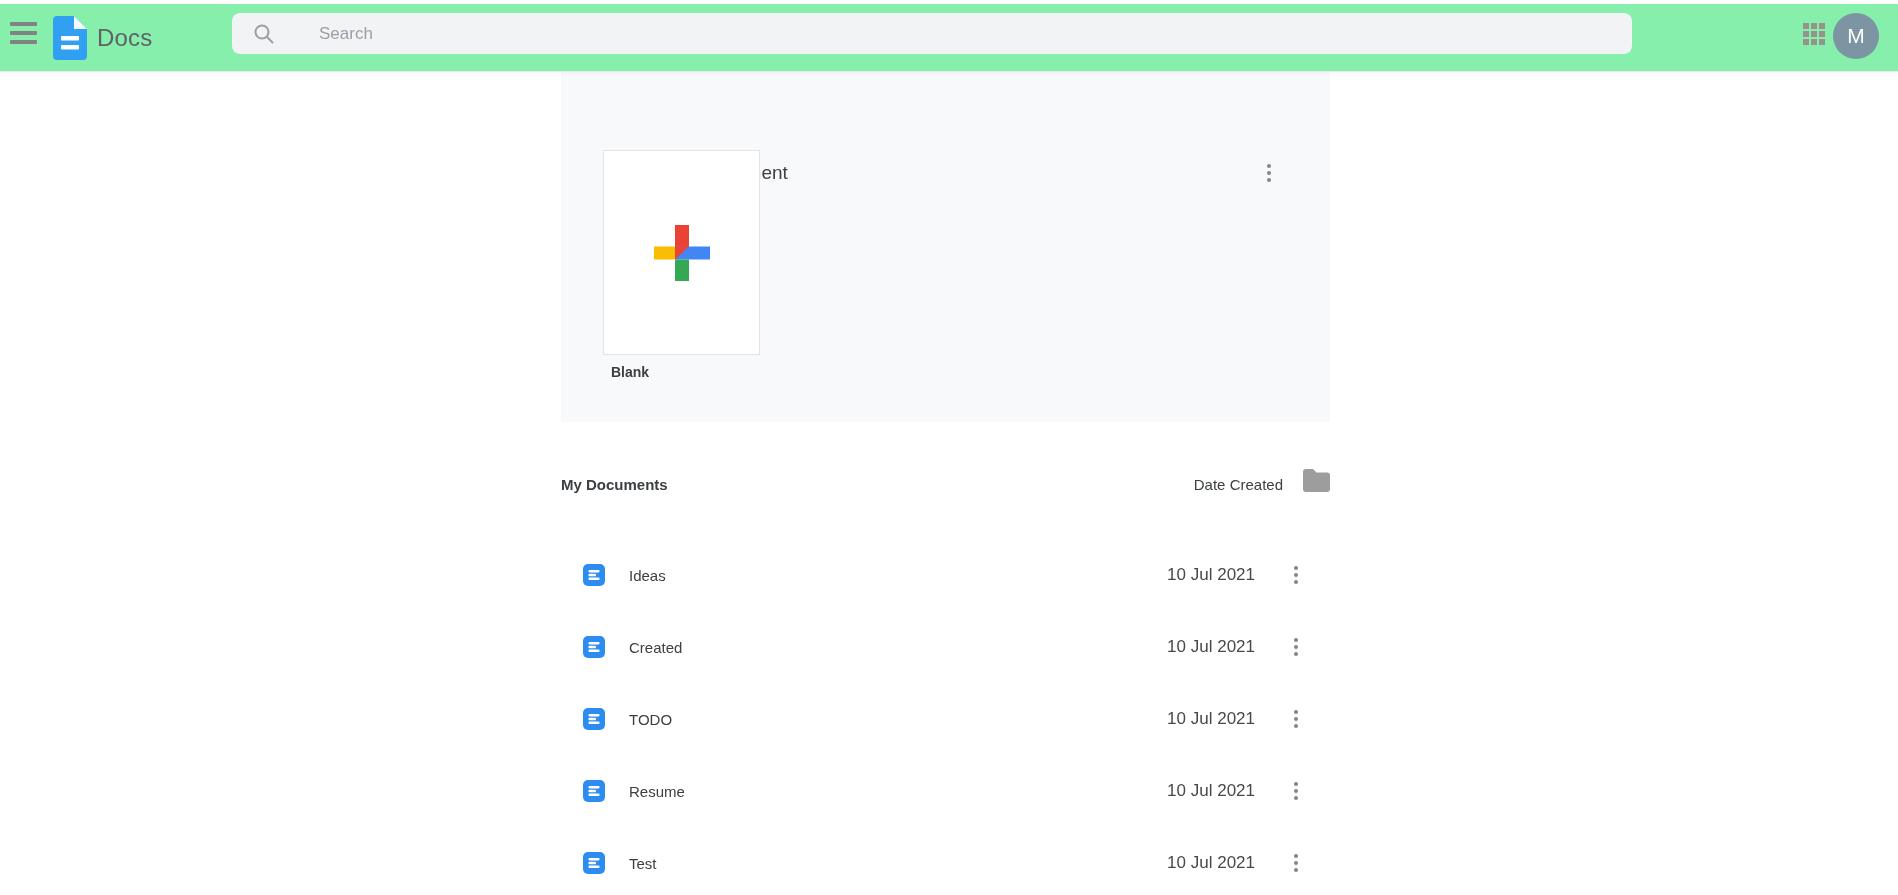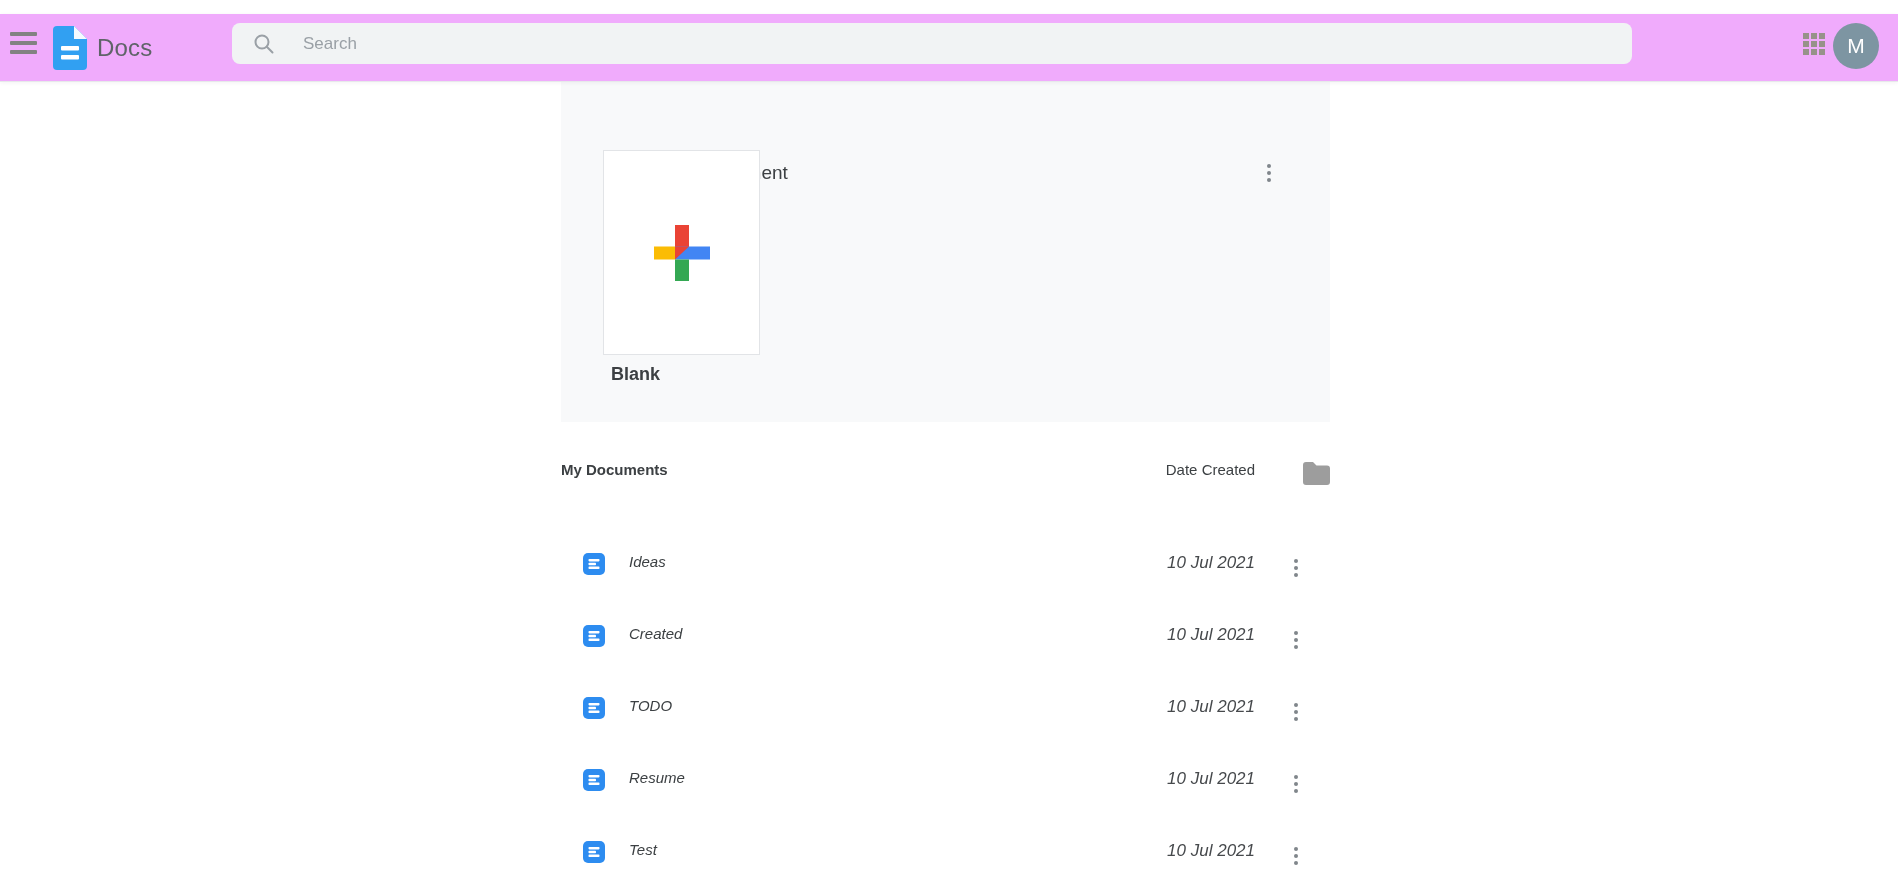--- a/index.html
+++ b/index.html
@@ -8,22 +8,22 @@
     width:1898px; height:895px;
     background:#ffffff;
     font-family:"Liberation Sans", sans-serif;
     position:relative;
     overflow:hidden;
     color:#3c4043;
   }
 
   
   .topbar {
-    position:absolute; top:14px; left:0; width:1898px; height:68px;
-    background:#f0abfc;
+    position:absolute; top:4px; left:0; width:1898px; height:68px;
+    background:#86efac;
     border-bottom:1px solid #e7e9eb;
     box-shadow:0 1px 4px rgba(0,0,0,0.05);
     z-index:5;
   }
   .hamburger {
     position:absolute; left:10px; top:18px; width:27px; height:22px;
     display:flex; flex-direction:column; justify-content:space-between;
     cursor:pointer;
   }
   .hamburger span { display:block; width:27px; height:4px; background:#828282; border-radius:1px; }
@@ -32,21 +32,21 @@
 
   .app-title {
     position:absolute; left:97px; top:0; height:68px;
     display:flex; align-items:center;
     font-size:24px; color:#5f6368; letter-spacing:0.2px;
   }
 
   .searchbar {
     position:absolute; left:232px; top:9px; width:1400px; height:41px;
     background:#f1f3f4; border-radius:8px;
-    display:flex; align-items:center;
+    display:flex; align-items:center;gap:16px;
   }
   .searchbar svg { margin-left:21px; flex:0 0 auto; }
   .searchbar input {
     flex:1; height:100%; margin-left:26px; border:none; outline:none; background:transparent;
     font-family:"Liberation Sans", sans-serif; font-size:17px; color:#3c4043;
   }
   .searchbar input::placeholder { color:#9aa0a6; }
 
   .apps-grid {
     position:absolute; left:1803px; top:19px; width:22px; height:22px;
@@ -79,39 +79,38 @@
   .panel-kebab { position:absolute; right:53px; top:89px; }
 
   .blank-card {
     position:absolute; left:42px; top:81px; width:157px; height:205px;
     background:#fff; border:1px solid #e2e4e7;
     cursor:pointer;
   }
   .blank-card svg { position:absolute; left:50%; top:50%; transform:translate(-50%,-50%); }
   .blank-label {
     position:absolute; left:50px; top:295px;
-    font-size:18px; font-weight:700; color:#3c4043;
+    font-size:14px; font-weight:700; color:#3c4043;
   }
 
   
   .list-header {
     position:absolute; left:561px; top:461px; width:769px; height:32px;
-    display:flex; align-items:flex-start;gap:28px;
+    display:flex; align-items:flex-end;
   }
   .list-header .my-docs { font-size:15px; font-weight:700; color:#3c4043; }
   .list-header .date-created { margin-left:auto; font-size:15px; color:#3c4043; margin-right:18px; cursor:pointer; }
   .list-header .folder { flex:0 0 auto; cursor:pointer; margin-right:-2px; }
 
   .doc-rows { position:absolute; left:561px; top:553px; width:769px; }
   .doc-row {
     height:44px; margin-bottom:28px;
-    display:flex; align-items:flex-start;
+    display:flex; align-items:center;
     padding-left:22px;
     cursor:pointer;
-    font-style:italic;
   }
   .doc-row .doc-title { margin-left:24px; font-size:15px; color:#3c4043; }
   .doc-row .doc-date { margin-left:auto; font-size:17px; color:#46494c; }
   .doc-row .kebab { margin-left:33px; margin-right:26px; }
 </style>
 </head>
 <body>
 
 <div class="topbar">
 

